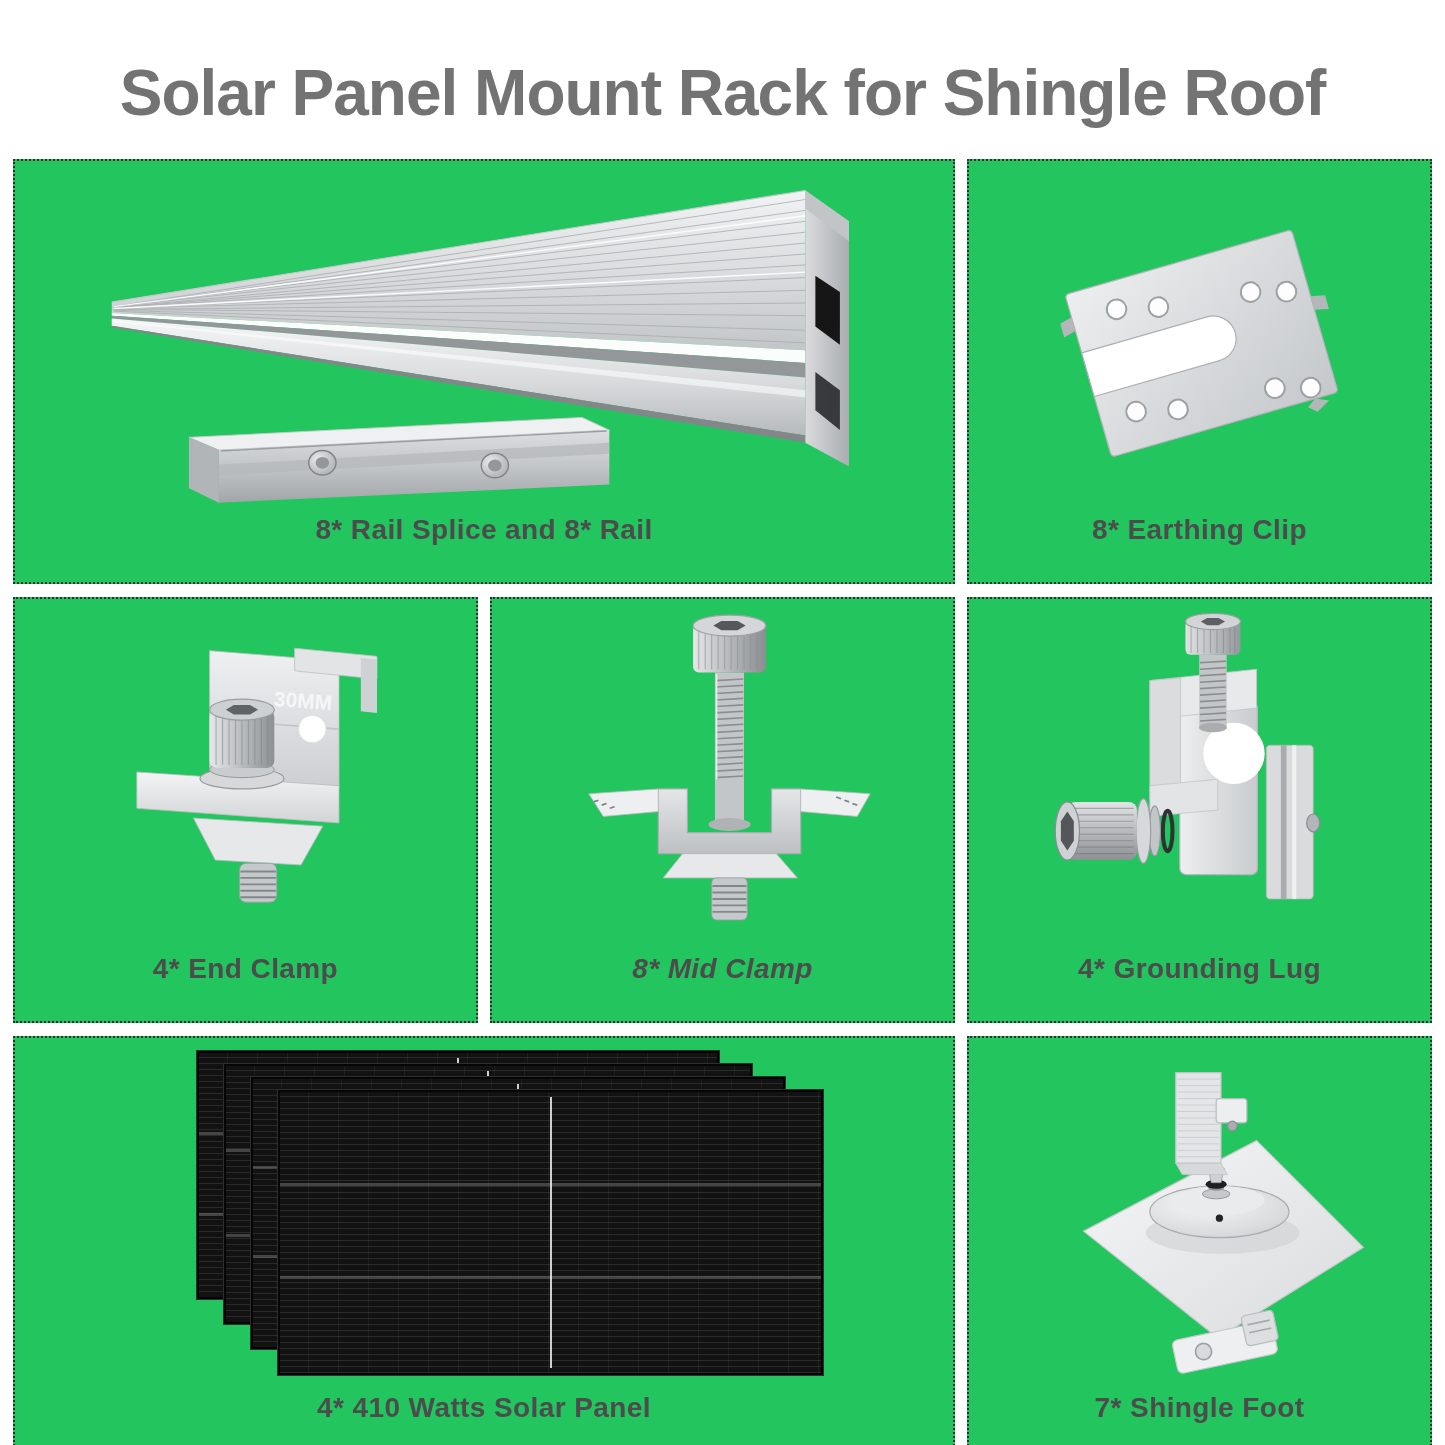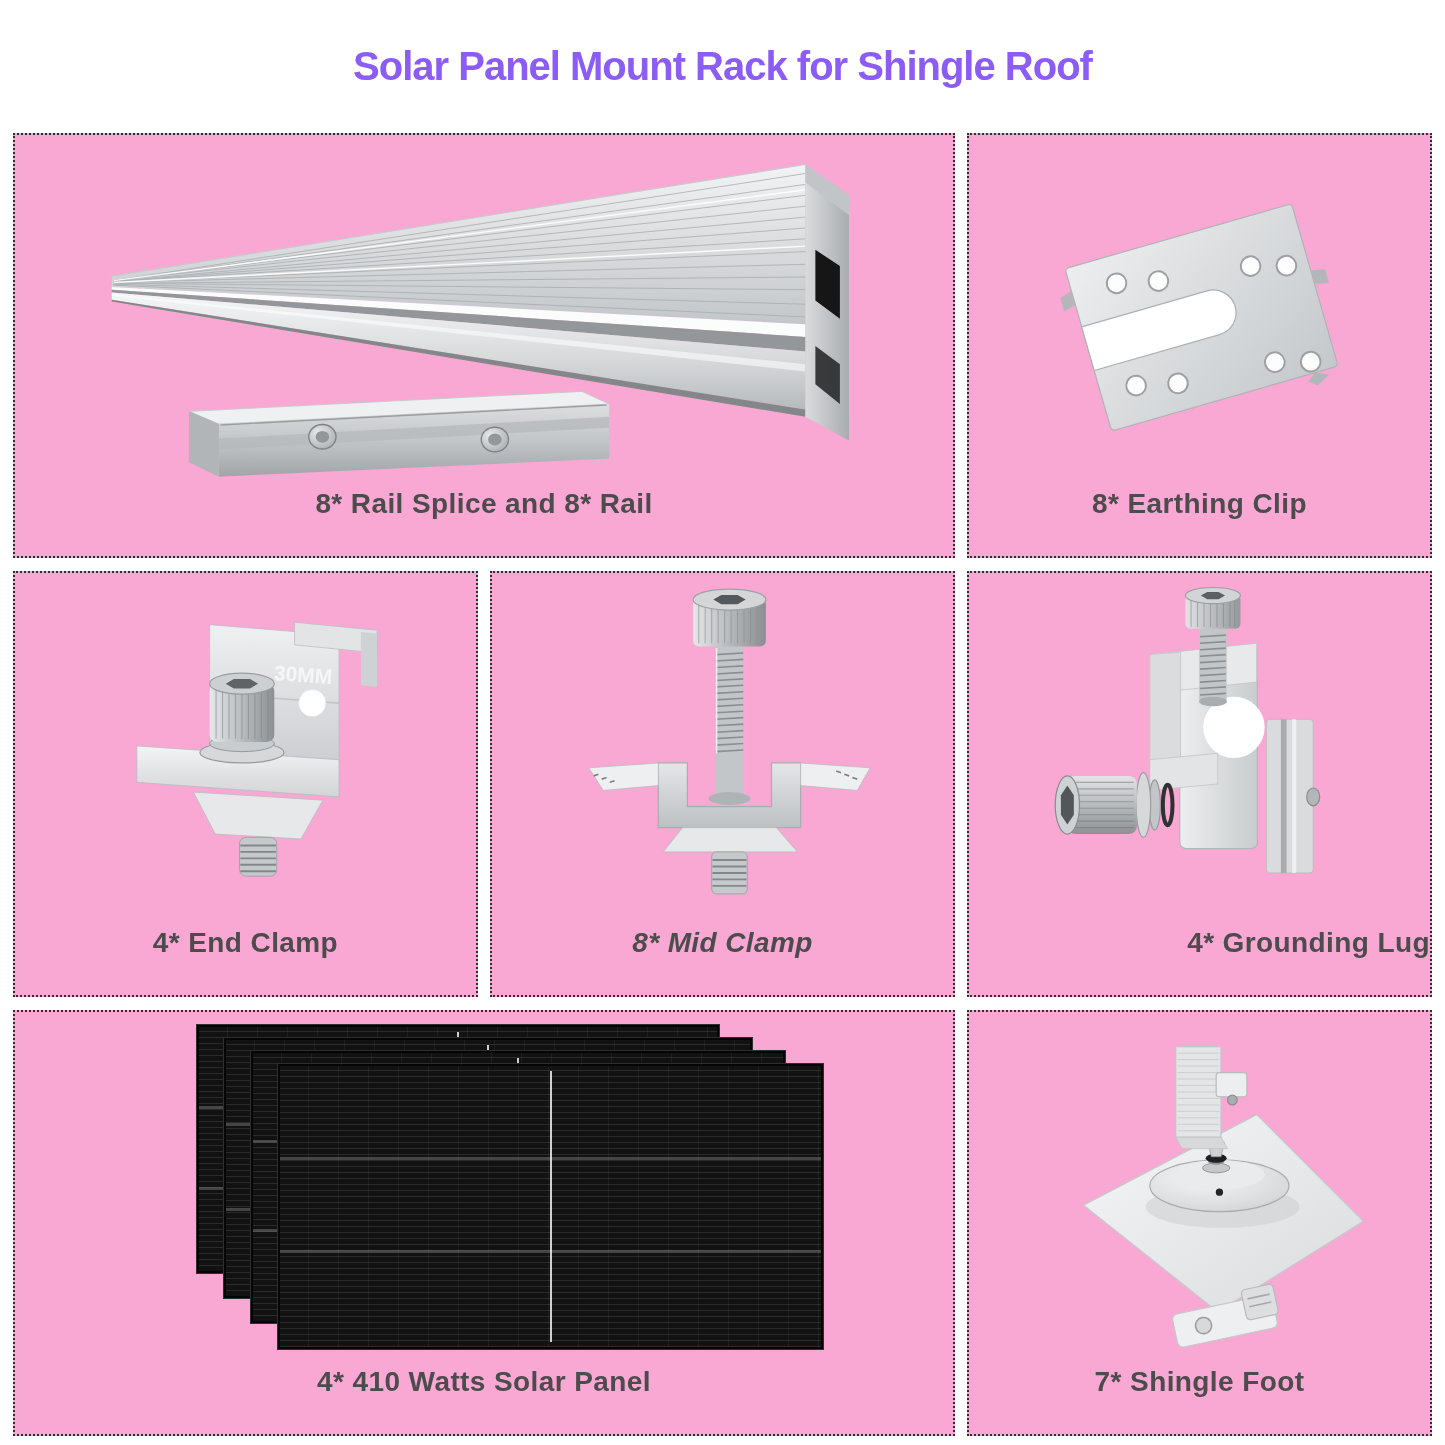--- a/index.html
+++ b/index.html
@@ -5,46 +5,47 @@
   * { margin: 0; padding: 0; box-sizing: border-box; }
   html, body {
     width: 1445px; height: 1445px;
     background: #ffffff;
     font-family: "Liberation Sans", "DejaVu Sans", sans-serif;
     overflow: hidden;
   }
   .page-title {
     height: 133px;
     display: flex; align-items: center; justify-content: center;
-    font-size: 40px; font-weight: 800; letter-spacing: -1px;
-    color: #8b5cf6;
+    font-size: 64px; font-weight: 800; letter-spacing: -1px;
+    color: #737373;
+    margin-top: 26px;
   }
   .grid {
     margin-left: 13px;
     display: grid;
     grid-template-columns: 465px 465px 465px;
     grid-template-rows: 425px 426px 426px;
     column-gap: 12px; row-gap: 13px;
     grid-template-areas:
       "rail rail clip"
       "end  mid  lug"
       "solar solar foot";
   }
   .tile {
     border: 2px dotted #2e2e2e;
-    background: #f9a8d4;
+    background: #22c55e;
     display: flex; flex-direction: column;
     align-items: center;
     overflow: hidden;
   }
   .tile-rail  { grid-area: rail; }
   .tile-clip  { grid-area: clip; }
   .tile-end   { grid-area: end; }
   .tile-mid   { grid-area: mid; font-style: italic; }
-  .tile-lug   { grid-area: lug; align-items: flex-end; }
+  .tile-lug   { grid-area: lug; }
   .tile-solar { grid-area: solar; }
   .tile-foot  { grid-area: foot; }
   .art {
     flex: 1 1 auto; min-height: 0; width: 100%;
     display: flex; align-items: center; justify-content: center;
   }
   .tile-label {
     flex: 0 0 auto;
     margin-bottom: 36px;
     font-size: 28px; font-weight: 700; letter-spacing: 0.4px;

